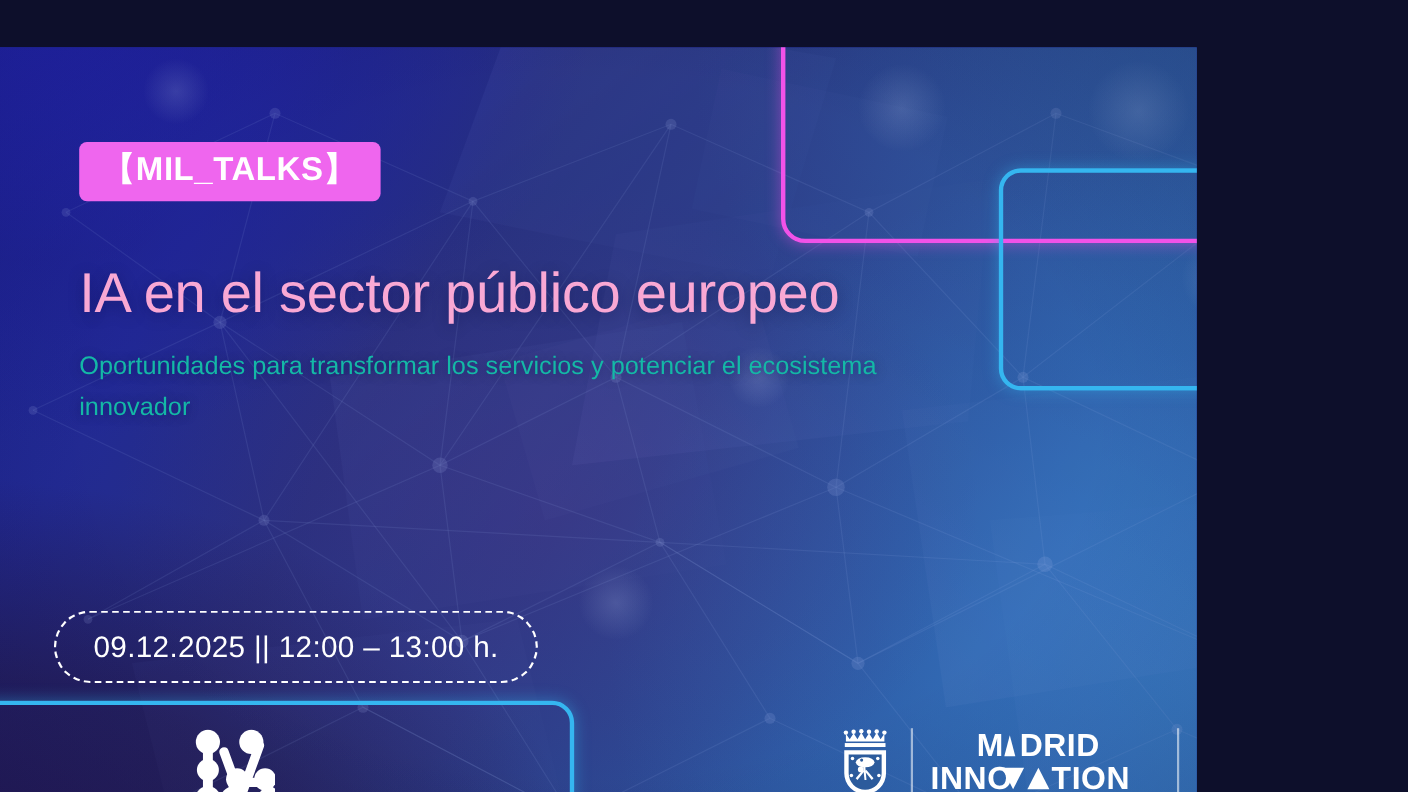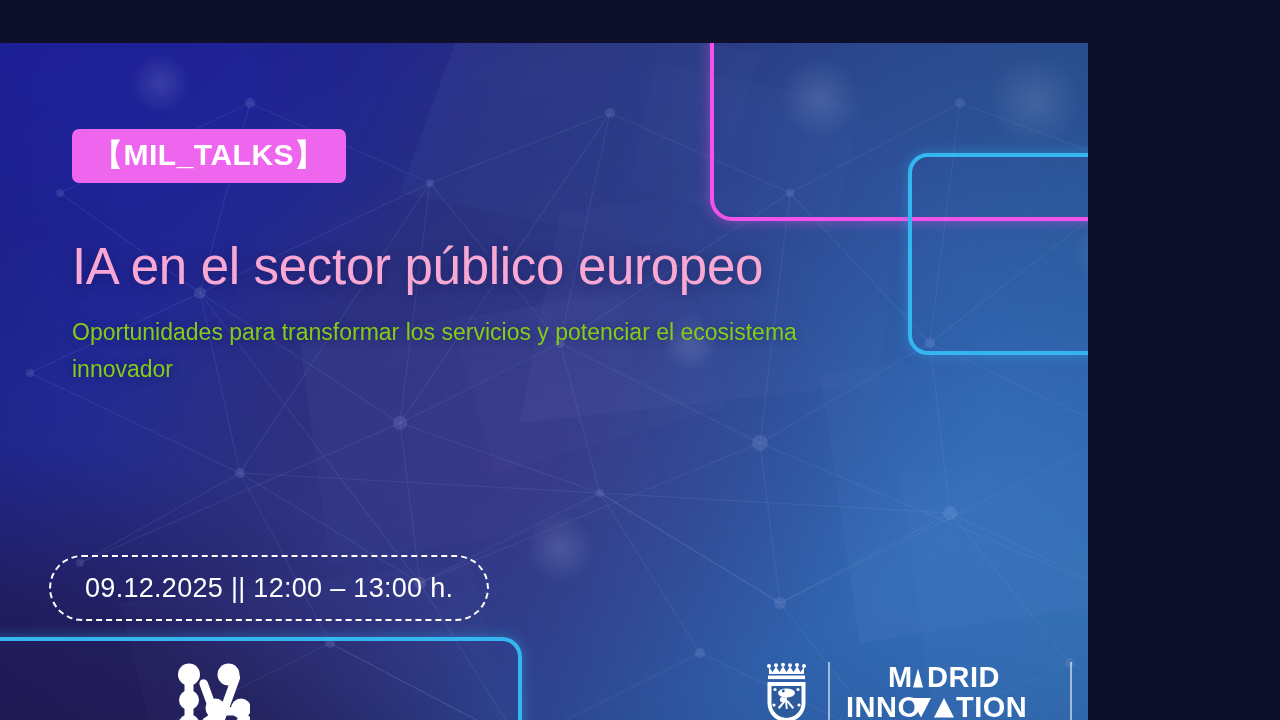--- a/index.html
+++ b/index.html
@@ -159,21 +159,21 @@
     white-space: nowrap;
     text-shadow: 0 2px 14px rgba(10,8,50,0.35);
   }
 
   .subtitle {
     position: absolute;
     left: 72px;
     top: 271px;
     width: 740px;
     margin: 0;
-    color: #84cc16;
+    color: #14b8a6;
     font-size: 23px;
     font-weight: normal;
     line-height: 1.62;
     text-shadow: 0 1px 10px rgba(10,8,50,0.35);
   }
 
   .datepill {
     position: absolute;
     left: 49px;
     top: 512px;

